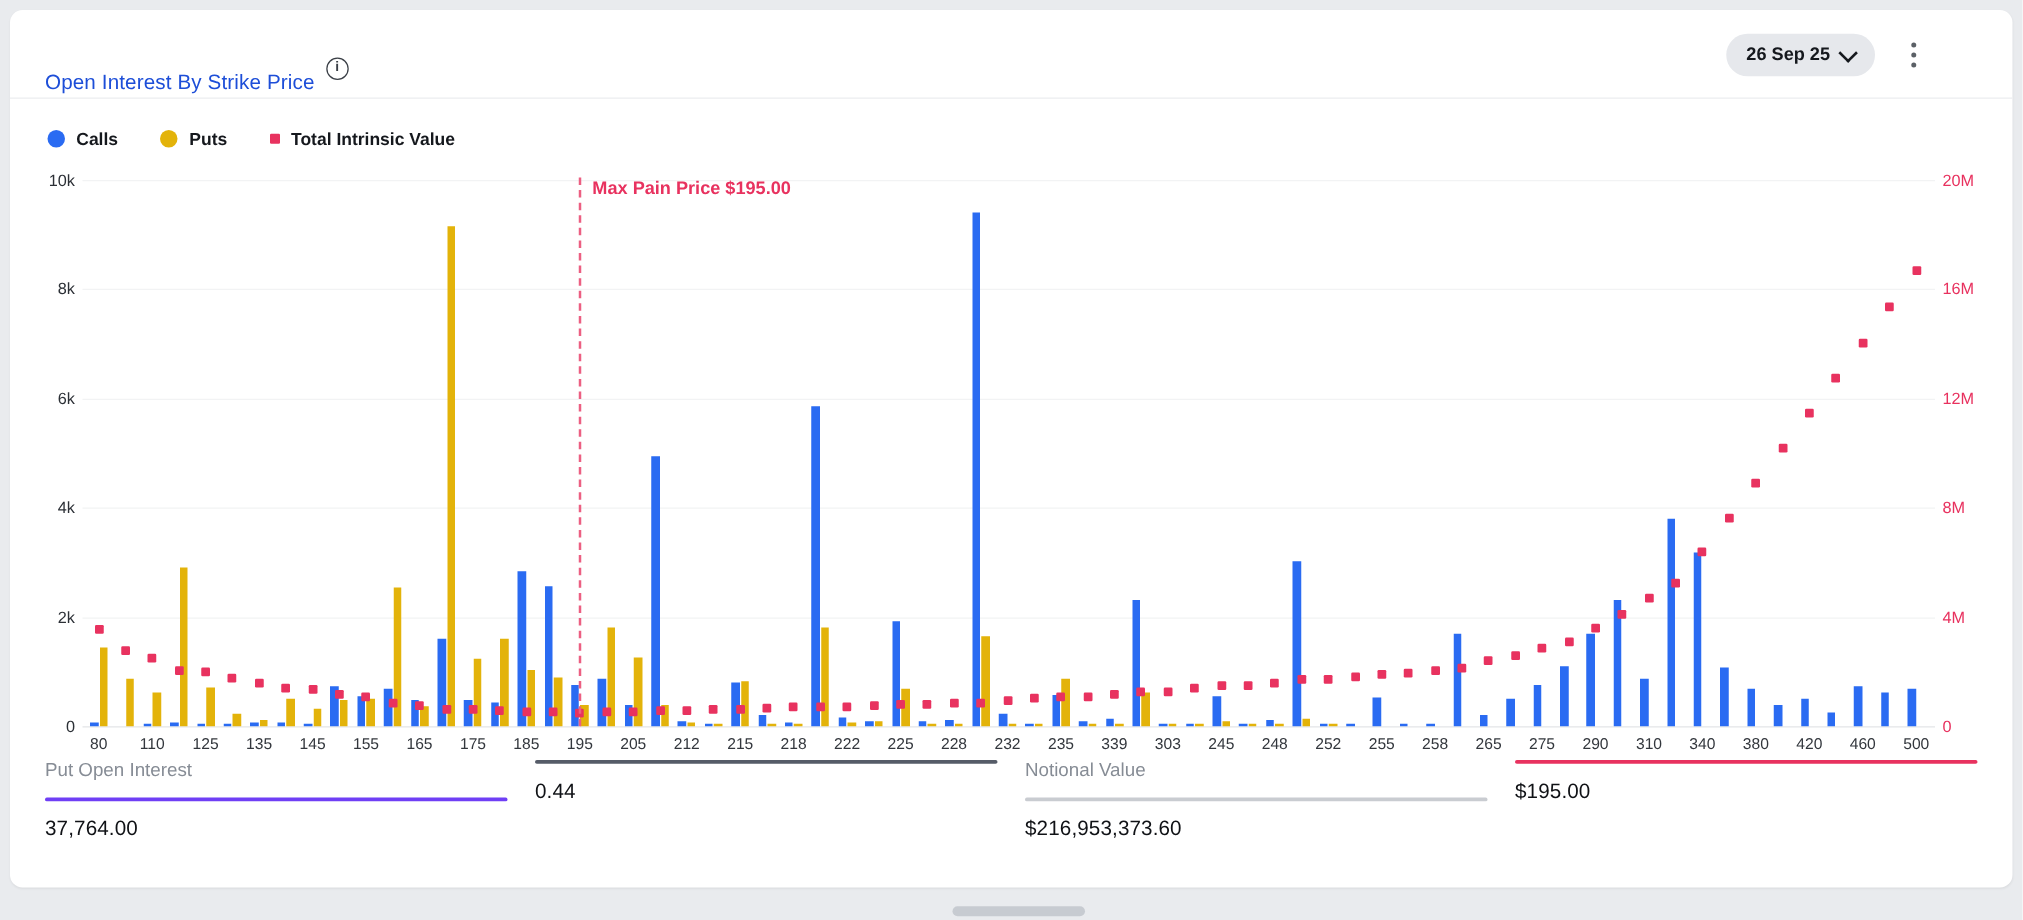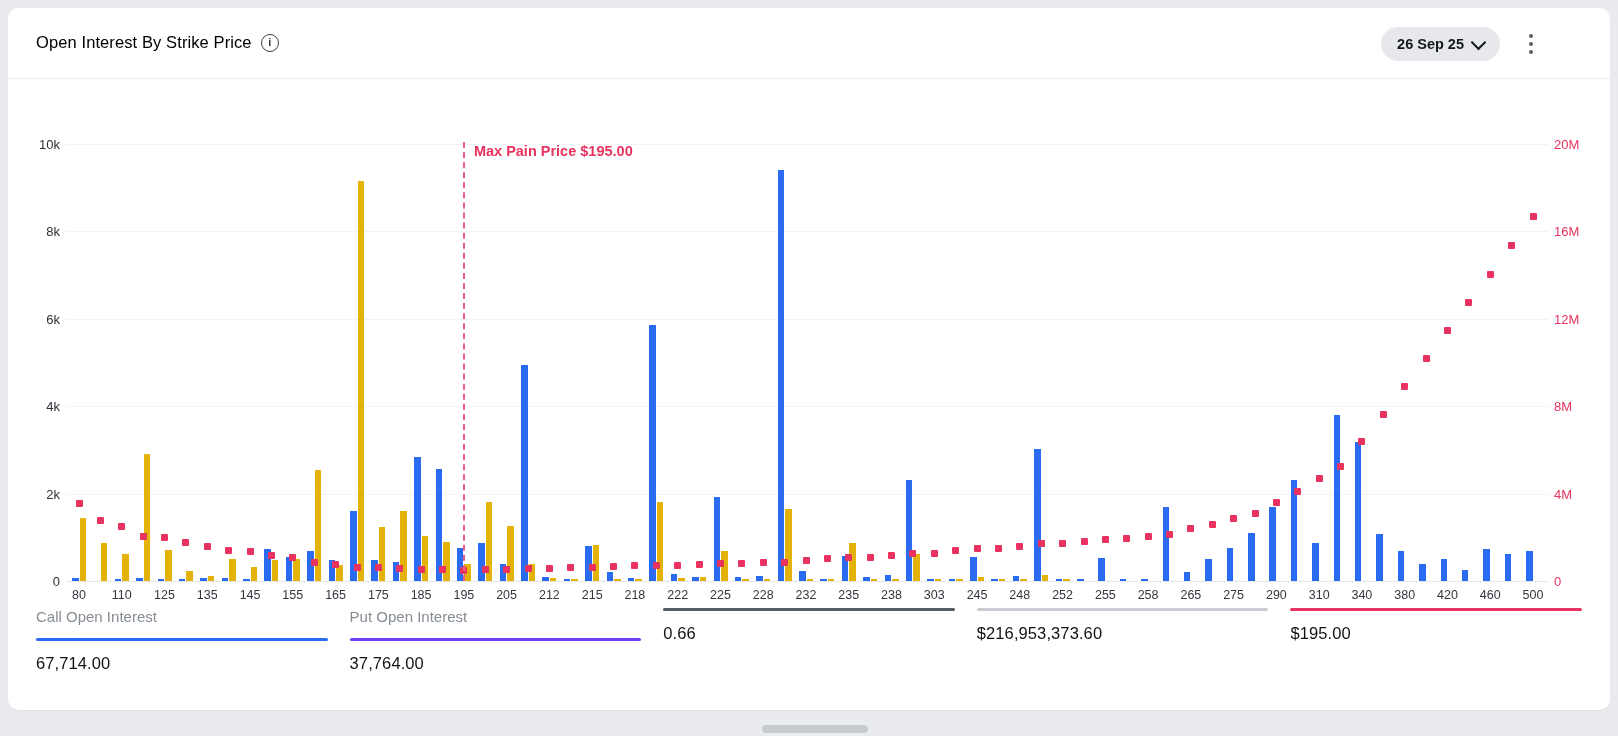--- a/index.html
+++ b/index.html
@@ -13,21 +13,21 @@
     position:absolute;left:8px;top:8px;width:1602px;height:702px;
     background:#ffffff;border-radius:10px;
     box-shadow:0 1px 2px rgba(0,0,0,.06);
   }
   
   .header{
     position:absolute;left:0;top:0;width:100%;height:71px;
     border-bottom:1px solid #ebedef;box-sizing:border-box;
   }
   .title-wrap{position:absolute;left:28px;top:25px;display:flex;align-items:center;gap:9px;}
-  .title{font-size:16.5px;font-weight:500;color:#000000;letter-spacing:.1px;}
+  .title{font-size:16.5px;font-weight:500;color:#1d4ed8;letter-spacing:.1px;margin-top:24px;}
   .info-icon{
     width:16px;height:16px;border:1.6px solid #3a3f46;border-radius:50%;
     display:flex;align-items:center;justify-content:center;
     font-size:11px;font-weight:700;color:#3a3f46;line-height:1;
   }
   .date-pill{
     position:absolute;right:110px;top:19px;height:34px;padding:0 16px;
     background:#e6e8ec;border-radius:17px;display:flex;align-items:center;gap:9px;
     cursor:pointer;
   }
@@ -76,20 +76,34 @@
       <span class="lbl">26 Sep 25</span>
       <span class="chev"></span>
     </div>
     <div class="kebab">
         <i></i>
         <i></i>
         <i></i>
       </div>
   </div>
 
+  <div class="legend">
+    <div class="leg-item">
+      <span class="leg-dot" style="background: rgb(42, 107, 242);"></span>
+      <span class="leg-label">Calls</span>
+    </div>
+    <div class="leg-item">
+      <span class="leg-dot" style="background: rgb(227, 179, 10);"></span>
+      <span class="leg-label">Puts</span>
+    </div>
+    <div class="leg-item">
+      <span class="leg-sq" style="background: rgb(232, 50, 95);"></span>
+      <span class="leg-label">Total Intrinsic Value</span>
+    </div>
+  </div>
 
   <div id="plot">
       <div class="baseline" style="left: 58px; width: 1482px; top: 573px;"></div>
       <div class="ytick-l" style="left: 6px; top: 573px; color: rgb(44, 48, 54);">0</div>
       <div class="ytick-r" style="left: 1546px; top: 573px; color: rgb(232, 50, 95);">0</div>
       <div class="gridline" style="left: 58px; width: 1482px; top: 485.6px;"></div>
       <div class="ytick-l" style="left: 6px; top: 485.6px; color: rgb(44, 48, 54);">2k</div>
       <div class="ytick-r" style="left: 1546px; top: 485.6px; color: rgb(232, 50, 95);">4M</div>
       <div class="gridline" style="left: 58px; width: 1482px; top: 398.2px;"></div>
       <div class="ytick-l" style="left: 6px; top: 398.2px; color: rgb(44, 48, 54);">4k</div>
@@ -231,21 +245,21 @@
       <div class="bar" style="left: 833.8px; width: 6.5px; top: 548.1px; height: 24.9px; background: rgb(42, 107, 242);"></div>
       <div class="bar" style="left: 841.3px; width: 6.5px; top: 535px; height: 38px; background: rgb(227, 179, 10);"></div>
       <div class="dot" style="left: 837.3px; top: 545.5px; background: rgb(232, 50, 95);"></div>
       <div class="xtick" style="left: 818.8px; top: 580px;">235</div>
       <div class="bar" style="left: 855.1px; width: 6.5px; top: 569.1px; height: 3.9px; background: rgb(42, 107, 242);"></div>
       <div class="bar" style="left: 862.6px; width: 6.5px; top: 571px; height: 2px; background: rgb(227, 179, 10);"></div>
       <div class="dot" style="left: 858.6px; top: 545.5px; background: rgb(232, 50, 95);"></div>
       <div class="bar" style="left: 876.5px; width: 6.5px; top: 566.9px; height: 6.1px; background: rgb(42, 107, 242);"></div>
       <div class="bar" style="left: 884px; width: 6.5px; top: 571px; height: 2px; background: rgb(227, 179, 10);"></div>
       <div class="dot" style="left: 880px; top: 544.4px; background: rgb(232, 50, 95);"></div>
-      <div class="xtick" style="left: 861.5px; top: 580px;">238</div>
+      <div class="xtick" style="left: 861.5px; top: 580px;">339</div>
       <div class="bar" style="left: 897.9px; width: 6.5px; top: 471.6px; height: 101.4px; background: rgb(42, 107, 242);"></div>
       <div class="bar" style="left: 905.4px; width: 6.5px; top: 545.9px; height: 27.1px; background: rgb(227, 179, 10);"></div>
       <div class="dot" style="left: 901.4px; top: 542.4px; background: rgb(232, 50, 95);"></div>
       <div class="bar" style="left: 919.3px; width: 6.5px; top: 571px; height: 2px; background: rgb(42, 107, 242);"></div>
       <div class="bar" style="left: 926.8px; width: 6.5px; top: 571px; height: 2px; background: rgb(227, 179, 10);"></div>
       <div class="dot" style="left: 922.8px; top: 541.5px; background: rgb(232, 50, 95);"></div>
       <div class="xtick" style="left: 904.3px; top: 580px;">303</div>
       <div class="bar" style="left: 940.7px; width: 6.5px; top: 571px; height: 2px; background: rgb(42, 107, 242);"></div>
       <div class="bar" style="left: 948.2px; width: 6.5px; top: 571px; height: 2px; background: rgb(227, 179, 10);"></div>
       <div class="dot" style="left: 944.2px; top: 539.3px; background: rgb(232, 50, 95);"></div>
@@ -321,34 +335,30 @@
       <div class="dot" style="left: 1500.1px; top: 233.7px; background: rgb(232, 50, 95);"></div>
       <div class="bar" style="left: 1518px; width: 6.5px; top: 542.8px; height: 30.2px; background: rgb(42, 107, 242);"></div>
       <div class="dot" style="left: 1521.5px; top: 204.6px; background: rgb(232, 50, 95);"></div>
       <div class="xtick" style="left: 1503px; top: 580px;">500</div>
       <div class="maxpain-line" style="left: 454.9px; top: 134px; height: 439px;"></div>
       <div class="maxpain-label" style="left: 465.9px; top: 135px; color: rgb(232, 50, 95);">Max Pain Price $195.00</div>
     </div>
 
   <div class="stats">
     <div class="stat">
-      <div class="s-label">Call Open Interest</div>
-      <div class="s-rule" style="background: rgb(42, 107, 242);"></div>
-      <div class="s-value">67,714.00</div>
-    </div>
-    <div class="stat">
       <div class="s-label">Put Open Interest</div>
       <div class="s-rule" style="background: rgb(111, 63, 245);"></div>
       <div class="s-value">37,764.00</div>
     </div>
     <div class="stat">
       <div class="s-rule" style="background: rgb(86, 92, 104);"></div>
-      <div class="s-value">0.66</div>
+      <div class="s-value">0.44</div>
     </div>
     <div class="stat">
+      <div class="s-label">Notional Value</div>
       <div class="s-rule" style="background: rgb(201, 204, 209);"></div>
       <div class="s-value">$216,953,373.60</div>
     </div>
     <div class="stat">
       <div class="s-rule" style="background: rgb(232, 50, 95);"></div>
       <div class="s-value">$195.00</div>
     </div>
   </div>
 
 </div>

